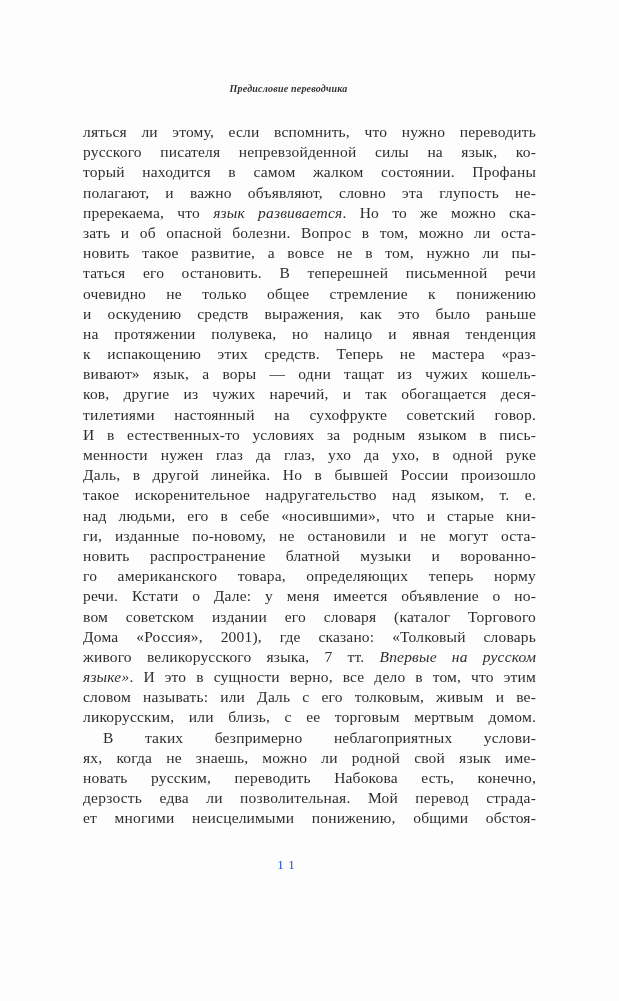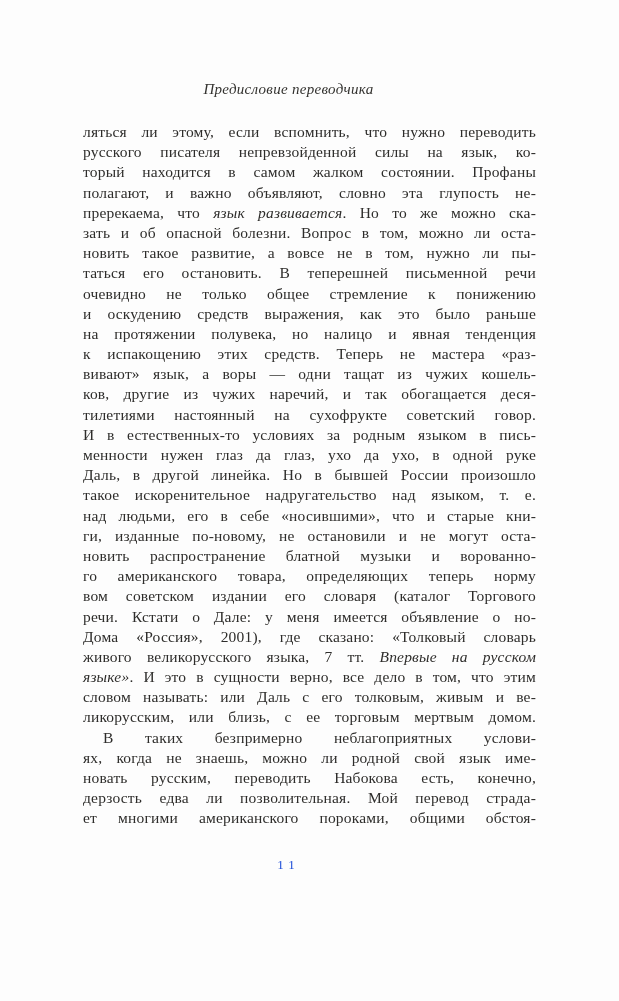--- a/index.html
+++ b/index.html
@@ -21,24 +21,25 @@
     color: #2e2d2b;
     overflow: hidden;
   }
   .running-header {
     position: absolute;
     top: 80px;
     left: 62px;
     width: 453px;
     text-align: center;
     font-style: italic;
-    font-size: 15px;
+    font-size: 10px;
     line-height: 18px;
     letter-spacing: 0.02em;
     color: #33322f;
+    font-weight: bold;
   }
   .page-body {
     position: absolute;
     top: 122px;
     left: 83px;
     width: 453px;
   }
   .paragraph {
     margin: 0;
     padding: 0;
@@ -96,31 +97,31 @@
         <div class="line"><span>ков, другие из чужих наречий, и так обогащается деся-</span></div>
         <div class="line"><span>тилетиями настоянный на сухофрукте советский говор.</span></div>
         <div class="line"><span>И в естественных-то условиях за родным языком в пись-</span></div>
         <div class="line"><span>менности нужен глаз да глаз, ухо да ухо, в одной руке</span></div>
         <div class="line"><span>Даль, в другой линейка. Но в бывшей России произошло</span></div>
         <div class="line"><span>такое искоренительное надругательство над языком, т. е.</span></div>
         <div class="line"><span>над людьми, его в себе «носившими», что и старые кни-</span></div>
         <div class="line"><span>ги, изданные по-новому, не остановили и не могут оста-</span></div>
         <div class="line"><span>новить распространение блатной музыки и ворованно-</span></div>
         <div class="line"><span>го американского товара, определяющих теперь норму</span></div>
+        <div class="line"><span>речи. Кстати о Дале: у меня имеется объявление о но-</span></div>
         <div class="line"><span>вом советском издании его словаря (каталог Торгового</span></div>
-        <div class="line"><span>речи. Кстати о Дале: у меня имеется объявление о но-</span></div>
         <div class="line"><span>Дома «Россия», 2001), где сказано: «Толковый словарь</span></div>
         <div class="line"><span>живого великорусского языка, 7 тт. </span><i>Впервые на русском</i></div>
         <div class="line"><i>языке»</i><span>. И это в сущности верно, все дело в том, что этим</span></div>
         <div class="line"><span>словом называть: или Даль с его толковым, живым и ве-</span></div>
         <div class="line"><span>ликорусским, или близь, с ее торговым мертвым домом.</span></div>
       </div>
       <div class="paragraph">
         <div class="line indent"><span>В таких безпримерно неблагоприятных услови-</span></div>
         <div class="line"><span>ях, когда не знаешь, можно ли родной свой язык име-</span></div>
         <div class="line"><span>новать русским, переводить Набокова есть, конечно,</span></div>
         <div class="line"><span>дерзость едва ли позволительная. Мой перевод страда-</span></div>
-        <div class="line"><span>ет многими американского пороками, общими обстоя-</span></div>
+        <div class="line"><span>ет многими неисцелимыми понижению, общими обстоя-</span></div>
       </div>
     </div>
 
   <div class="page-number">11</div>
 </div>
 
 </body></html>

